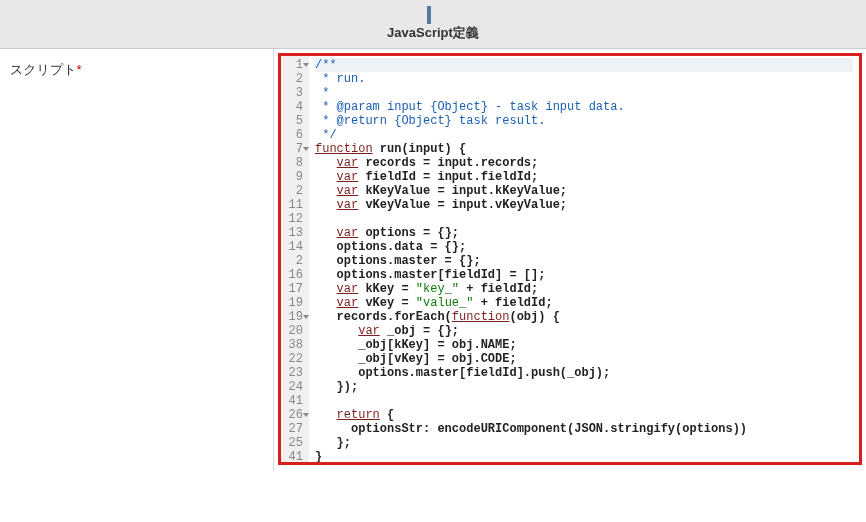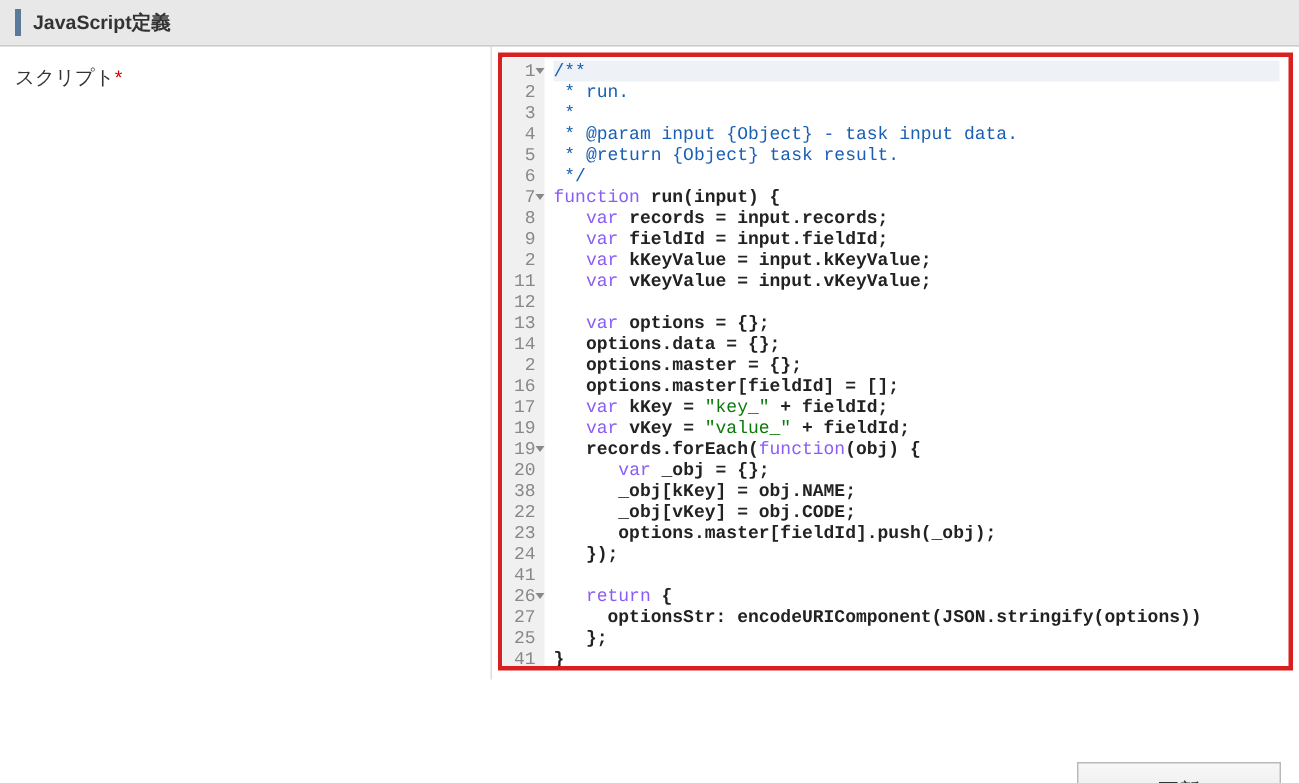--- a/index.html
+++ b/index.html
@@ -10,37 +10,38 @@
       width: 866px;
       height: 522px;
       overflow: hidden;
     }
     .header {
       background: #e8e8e8;
       border-bottom: 1px solid #ccc;
       padding: 6px 10px;
       display: flex;
       align-items: center;
+      flex-direction: column;
     }
     .header-accent {
       width: 4px;
       height: 18px;
       background: #5a7a9a;
       margin-right: 8px;
     }
     .header-title {
       font-weight: bold;
       color: #333;
     }
     .content {
       display: flex;
       height: 422px;
     }
     .left-pane {
-      width: 328px;
+      width: 274px;
       padding: 12px 10px;
       border-right: 1px solid #ddd;
     }
     .label-required {
       color: #333;
     }
     .req-mark {
       color: #c00;
     }
     .right-pane {
@@ -86,21 +87,21 @@
       padding: 2px 6px;
       white-space: pre;
       flex: 1;
     }
     .cursor-line {
       background: #eef2f7;
       display: inline-block;
       width: 100%;
     }
     .c-comment { color: #1a5fb4; }
-    .c-keyword { color: #8b5cf6; }
+    .c-keyword { color: #7f1d1d; text-decoration: underline; }
     .c-string { color: #0b7a0b; }
     .c-ident { color: #222; font-weight: bold; }
     .footer {
       display: flex;
       justify-content: flex-end;
       padding: 18px 12px 12px;
     }
     .btn-update {
       min-width: 136px;
       padding: 10px 28px;

